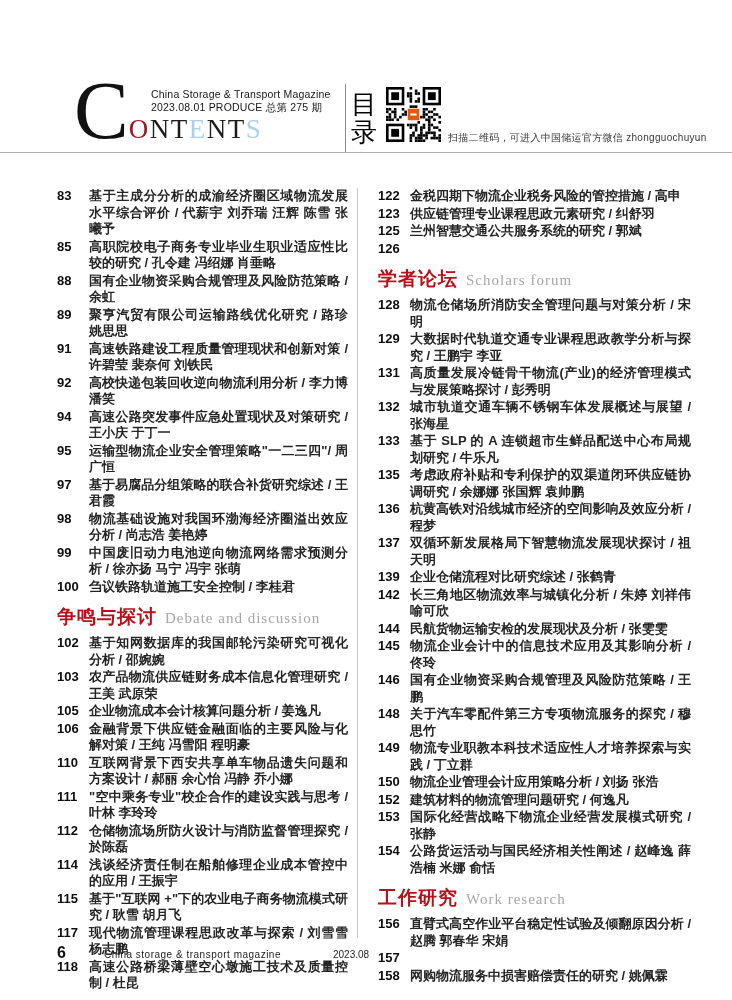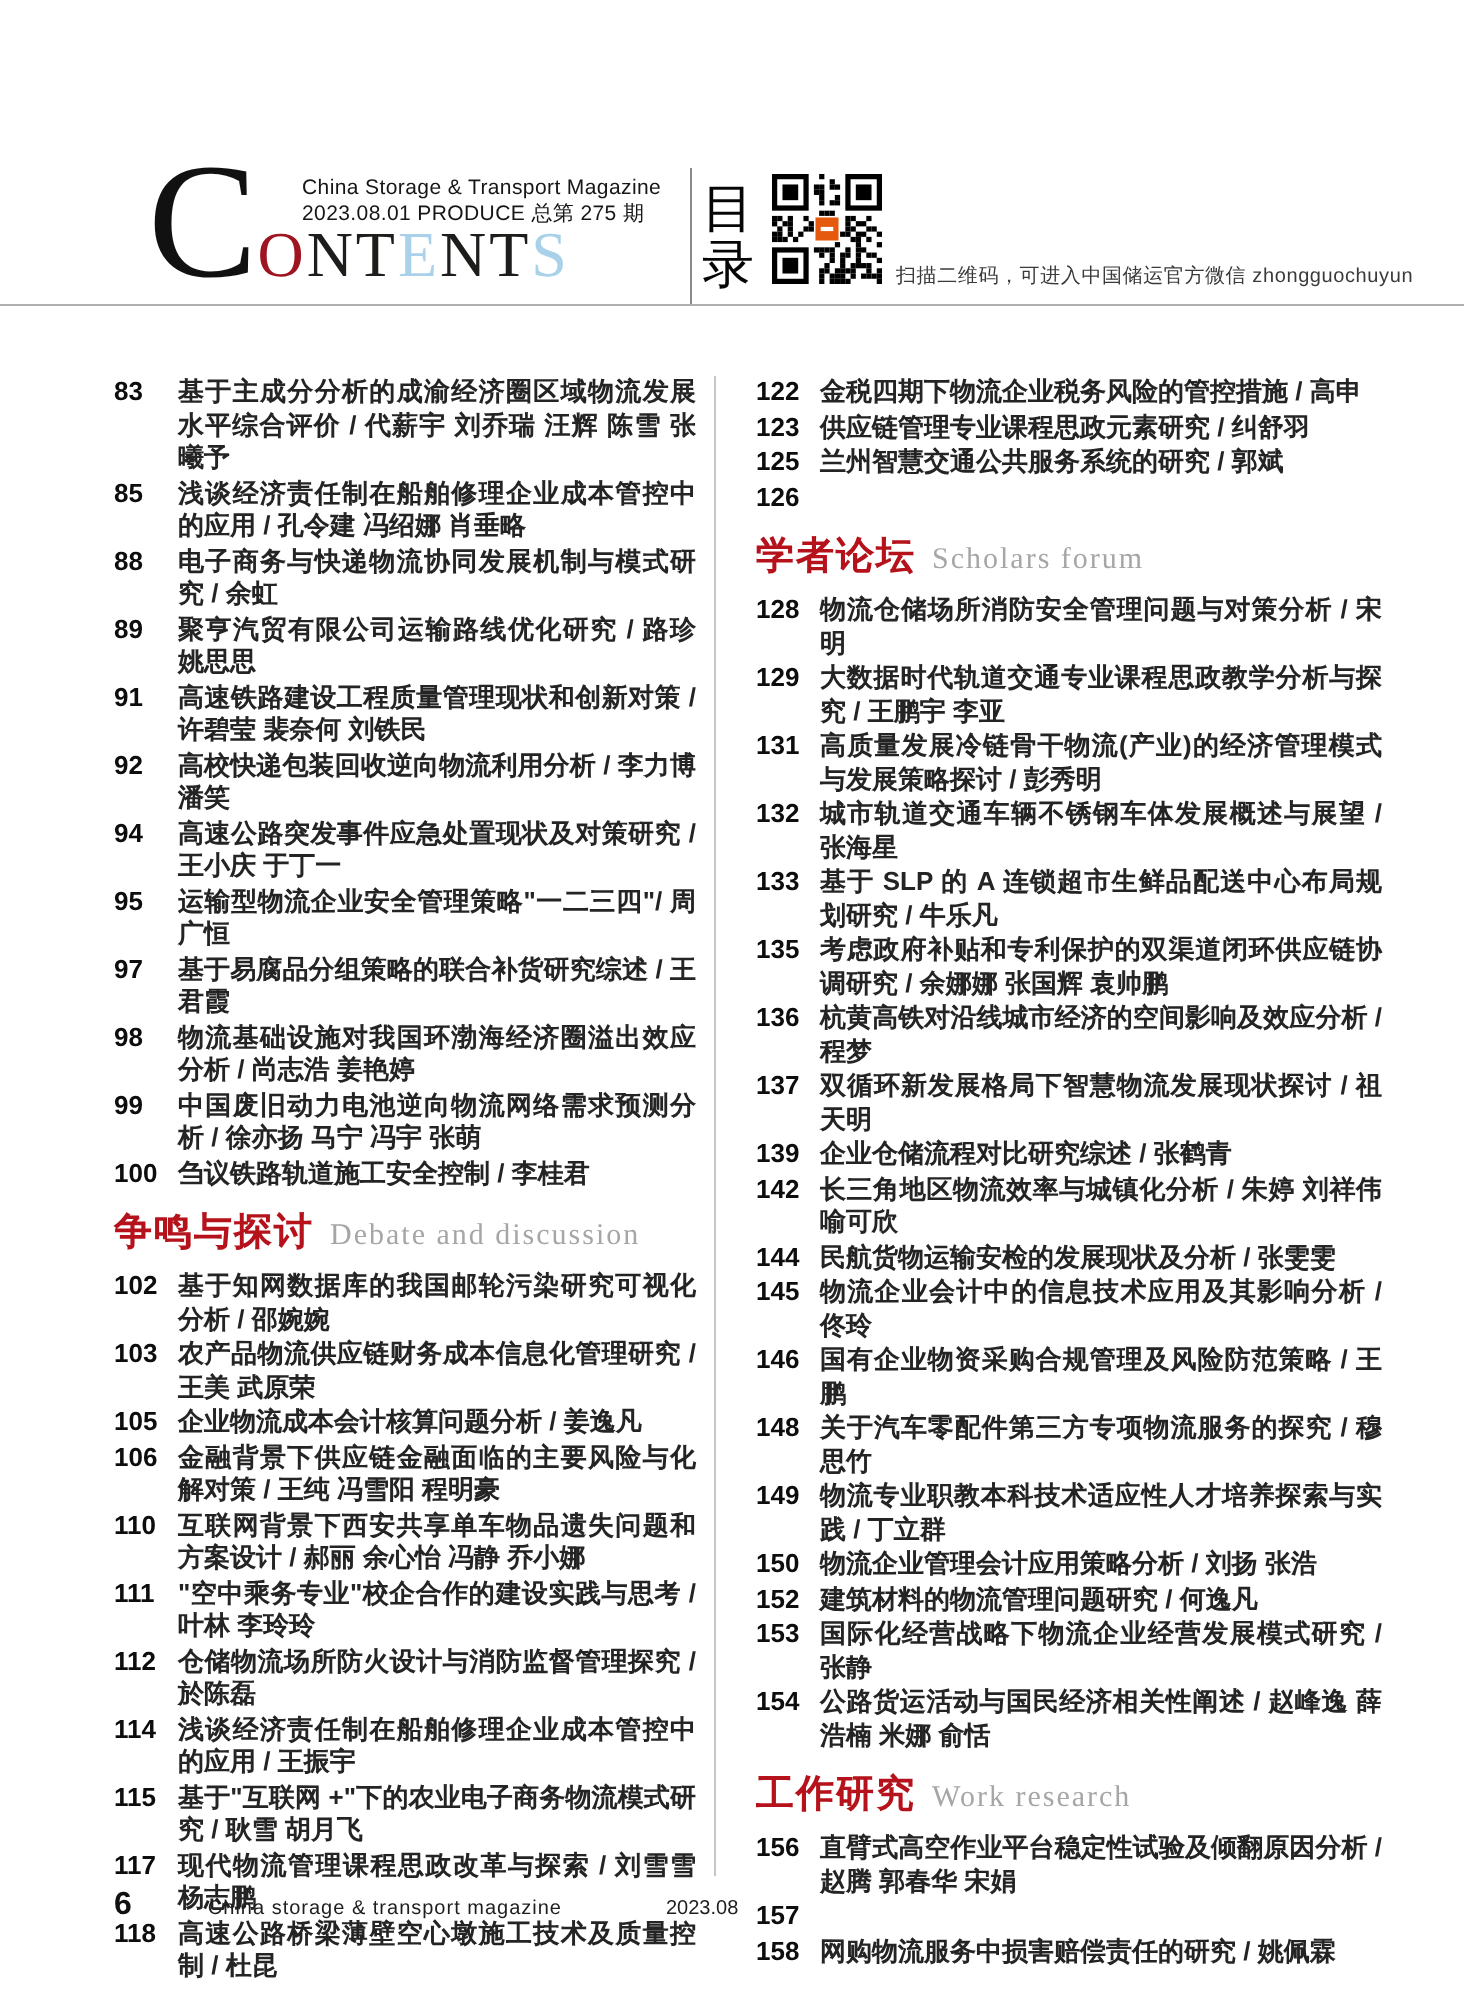--- a/index.html
+++ b/index.html
@@ -8,21 +8,21 @@
   html,body{margin:0;padding:0;}
   body{
     width:732px;height:1000px;background:#ffffff;position:relative;overflow:hidden;
     font-family:"Liberation Sans",sans-serif;color:var(--ink);
   }
   .page{position:absolute;inset:0;}
 
   
   .logo-row{position:absolute;left:74px;top:70px;display:flex;align-items:baseline;white-space:nowrap;}
   .big-c{font-family:"Liberation Serif",serif;font-size:82px;line-height:1;color:#111;}
-  .logo-letters{font-family:"Liberation Serif",serif;font-size:32px;line-height:1;letter-spacing:1.5px;}
+  .logo-letters{font-family:"Liberation Serif",serif;font-size:27px;line-height:1;letter-spacing:1.5px;}
   .tagline{position:absolute;left:151px;top:88px;font-size:10.5px;line-height:12.5px;letter-spacing:.2px;color:#161616;white-space:nowrap;}
   .vrule{position:absolute;left:345px;top:84px;width:1px;height:68px;background:#8a8a8a;}
   .hrule{position:absolute;left:0;top:152px;width:732px;height:1px;background:var(--rule);}
   .mulu{position:absolute;left:349px;top:90px;width:30px;text-align:center;font-size:26px;line-height:28px;color:#050505;}
   .qr{position:absolute;left:386px;top:87px;width:55px;height:55px;}
   .qr-caption{position:absolute;left:448px;top:131px;font-size:10px;letter-spacing:.3px;color:#3a3a3a;white-space:nowrap;}
 
   
   .col{position:absolute;top:188px;}
   .col-left{left:57px;width:291px;}
@@ -184,25 +184,25 @@
 
   <div class="hrule"></div>
 
   <div class="col col-left" id="colLeft">
       <div class="entry">
         <span class="pg">83</span>
         <span class="ttl">基于主成分分析的成渝经济圈区域物流发展水平综合评价 / 代薪宇 刘乔瑞 汪辉 陈雪 张曦予</span>
       </div>
       <div class="entry">
         <span class="pg">85</span>
-        <span class="ttl">浅谈经济责任制在船舶修理企业成本管控中的应用 / 孔令建 冯绍娜 肖垂略</span>
+        <span class="ttl">高职院校电子商务专业毕业生职业适应性比较的研究 / 孔令建 冯绍娜 肖垂略</span>
       </div>
       <div class="entry">
         <span class="pg">88</span>
-        <span class="ttl">电子商务与快递物流协同发展机制与模式研究 / 余虹</span>
+        <span class="ttl">国有企业物资采购合规管理及风险防范策略 / 余虹</span>
       </div>
       <div class="entry">
         <span class="pg">89</span>
         <span class="ttl">聚亨汽贸有限公司运输路线优化研究 / 路珍 姚思思</span>
       </div>
       <div class="entry">
         <span class="pg">91</span>
         <span class="ttl">高速铁路建设工程质量管理现状和创新对策 / 许碧莹 裴奈何 刘铁民</span>
       </div>
       <div class="entry">

